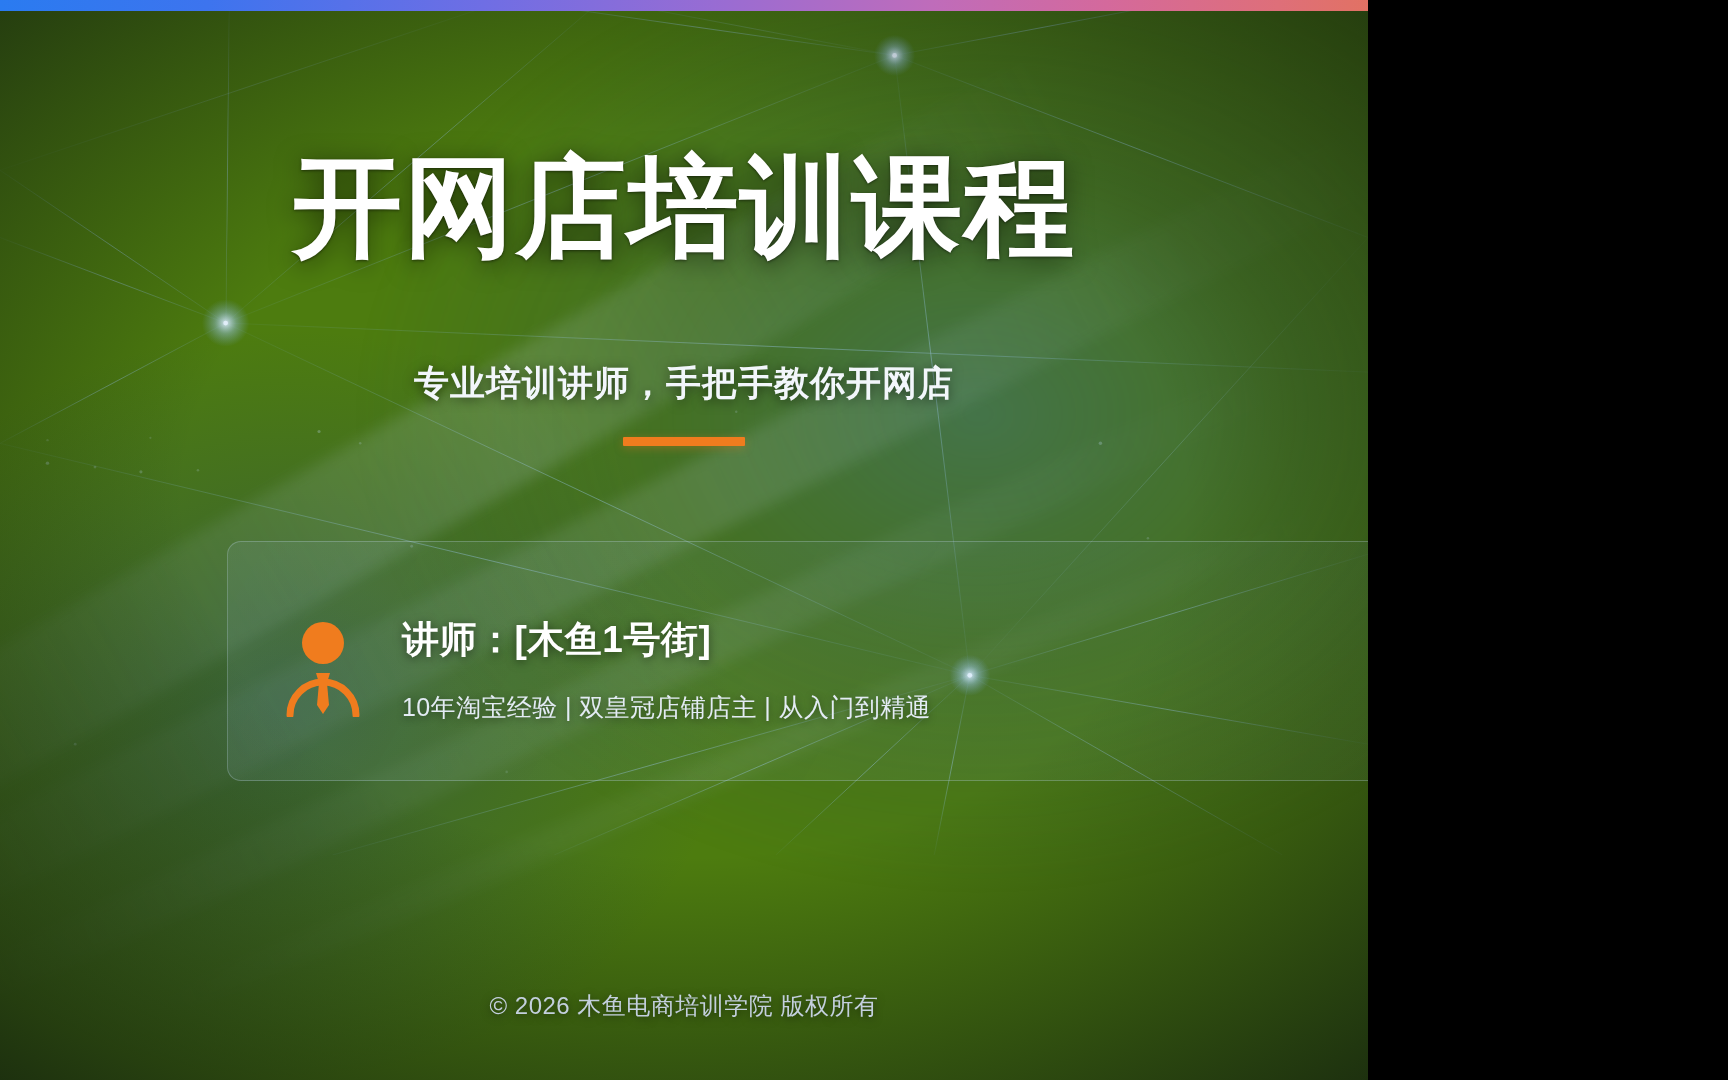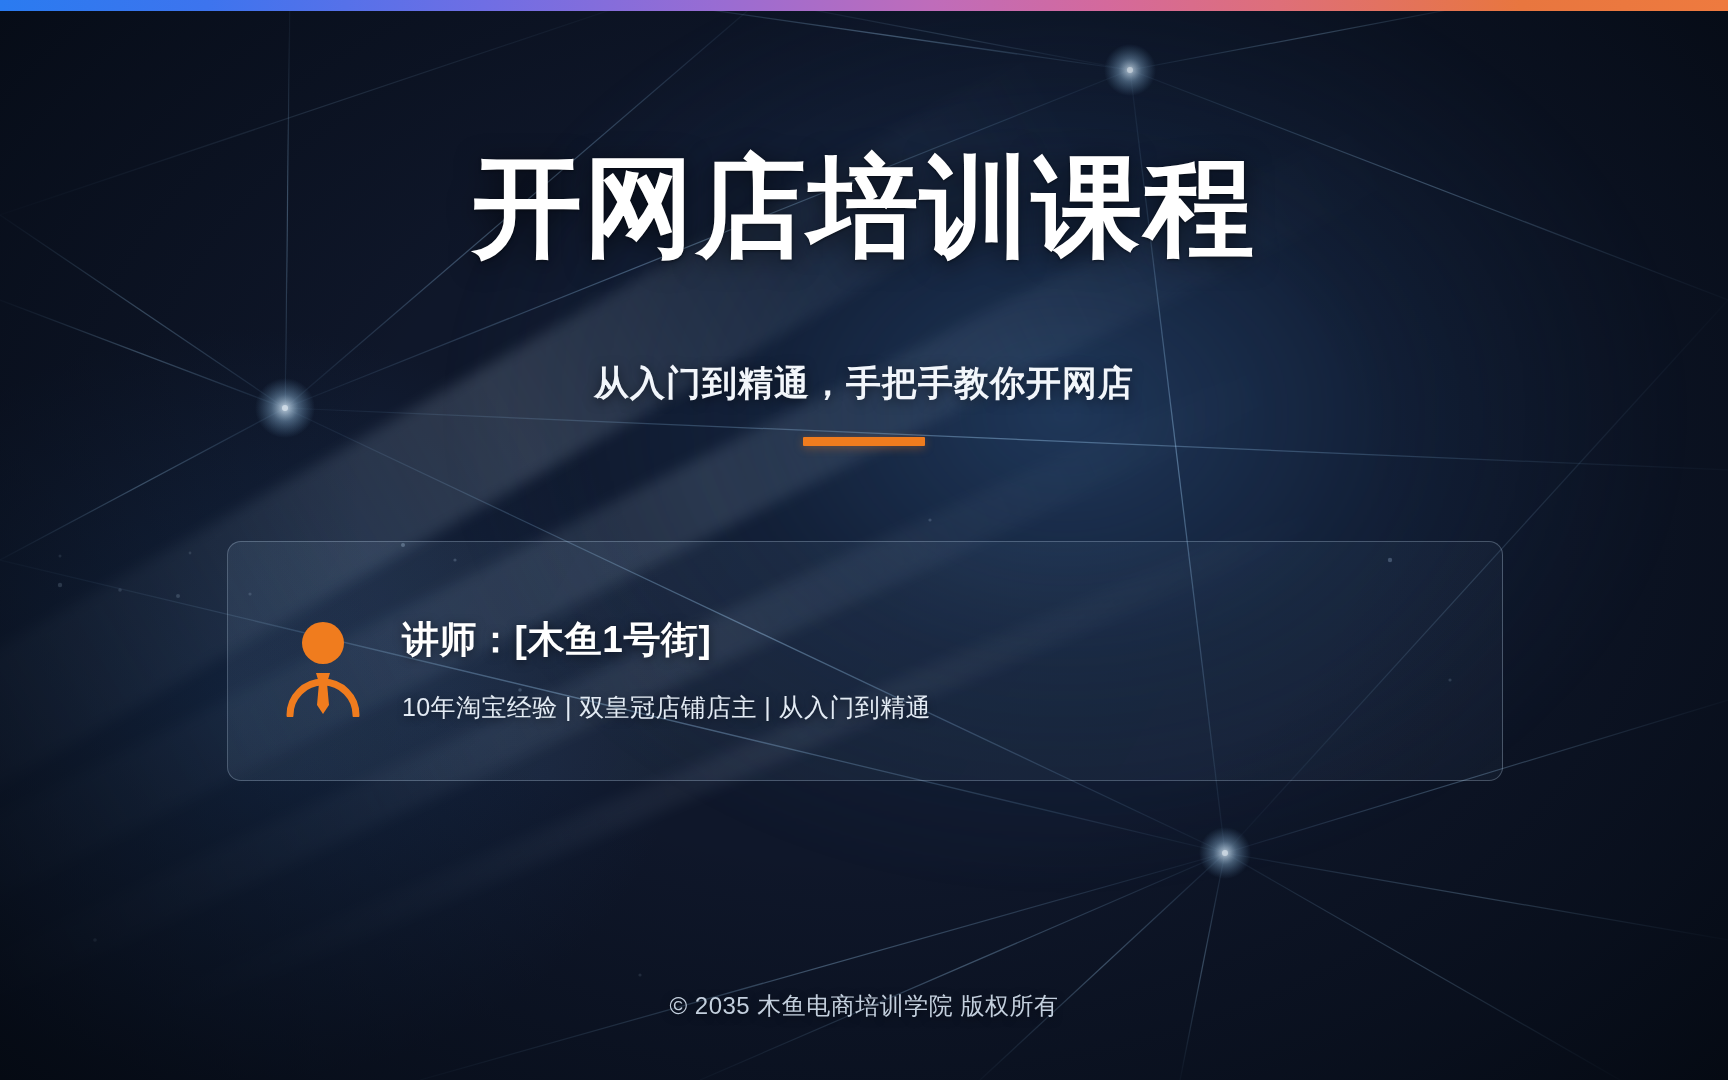--- a/index.html
+++ b/index.html
@@ -7,24 +7,24 @@
     margin: 0;
     padding: 0;
     background: #000;
   }
   body {
     font-family: "Liberation Sans", "DejaVu Sans", sans-serif;
   }
 
   #slide {
     position: relative;
-    width: 1728px;
+    width: 1368px;
     height: 1080px;
     overflow: hidden;
-    background: #0f172a;
+    background: #4d7c0f;
   }
 
   
   .accent-bar {
     position: absolute;
     top: 0; left: 0;
     width: 1728px;
     height: 11px;
     z-index: 40;
     background: linear-gradient(90deg,
@@ -270,21 +270,21 @@
   <div class="beam beam-2"></div>
   <div class="beam beam-3"></div>
   <div class="beam beam-4"></div>
 
   <div class="bg-vignette"></div>
 
   <div class="content">
 
     <h1 class="title">开网店培训课程</h1>
 
-    <p class="subtitle">从入门到精通，手把手教你开网店</p>
+    <p class="subtitle">专业培训讲师，手把手教你开网店</p>
 
     <div class="divider"></div>
 
     <div class="instructor-card">
 
       <svg class="instructor-icon" viewBox="0 0 78 96" xmlns="http://www.w3.org/2000/svg">
 
         <circle cx="39" cy="22" r="21" fill="#f07c1e"></circle>
 
         <path d="M6 94 A33 33 0 0 1 72 94" fill="none" stroke="#f07c1e" stroke-width="7" stroke-linecap="round"></path>
@@ -292,15 +292,15 @@
         <path d="M32 52 L46 52 L43 62 L35 62 Z" fill="#f07c1e"></path>
         <path d="M35 62 L43 62 L45 84 L39 93 L33 84 Z" fill="#f07c1e"></path>
       </svg>
 
       <div class="instructor-text">
         <p class="instructor-name">讲师：[木鱼1号街]</p>
         <p class="instructor-credentials">10年淘宝经验 | 双皇冠店铺店主 | 从入门到精通</p>
       </div>
     </div>
 
-    <div class="footer">© 2035 木鱼电商培训学院 版权所有</div>
+    <div class="footer">© 2026 木鱼电商培训学院 版权所有</div>
   </div>
 </div>
 
 </body></html>

